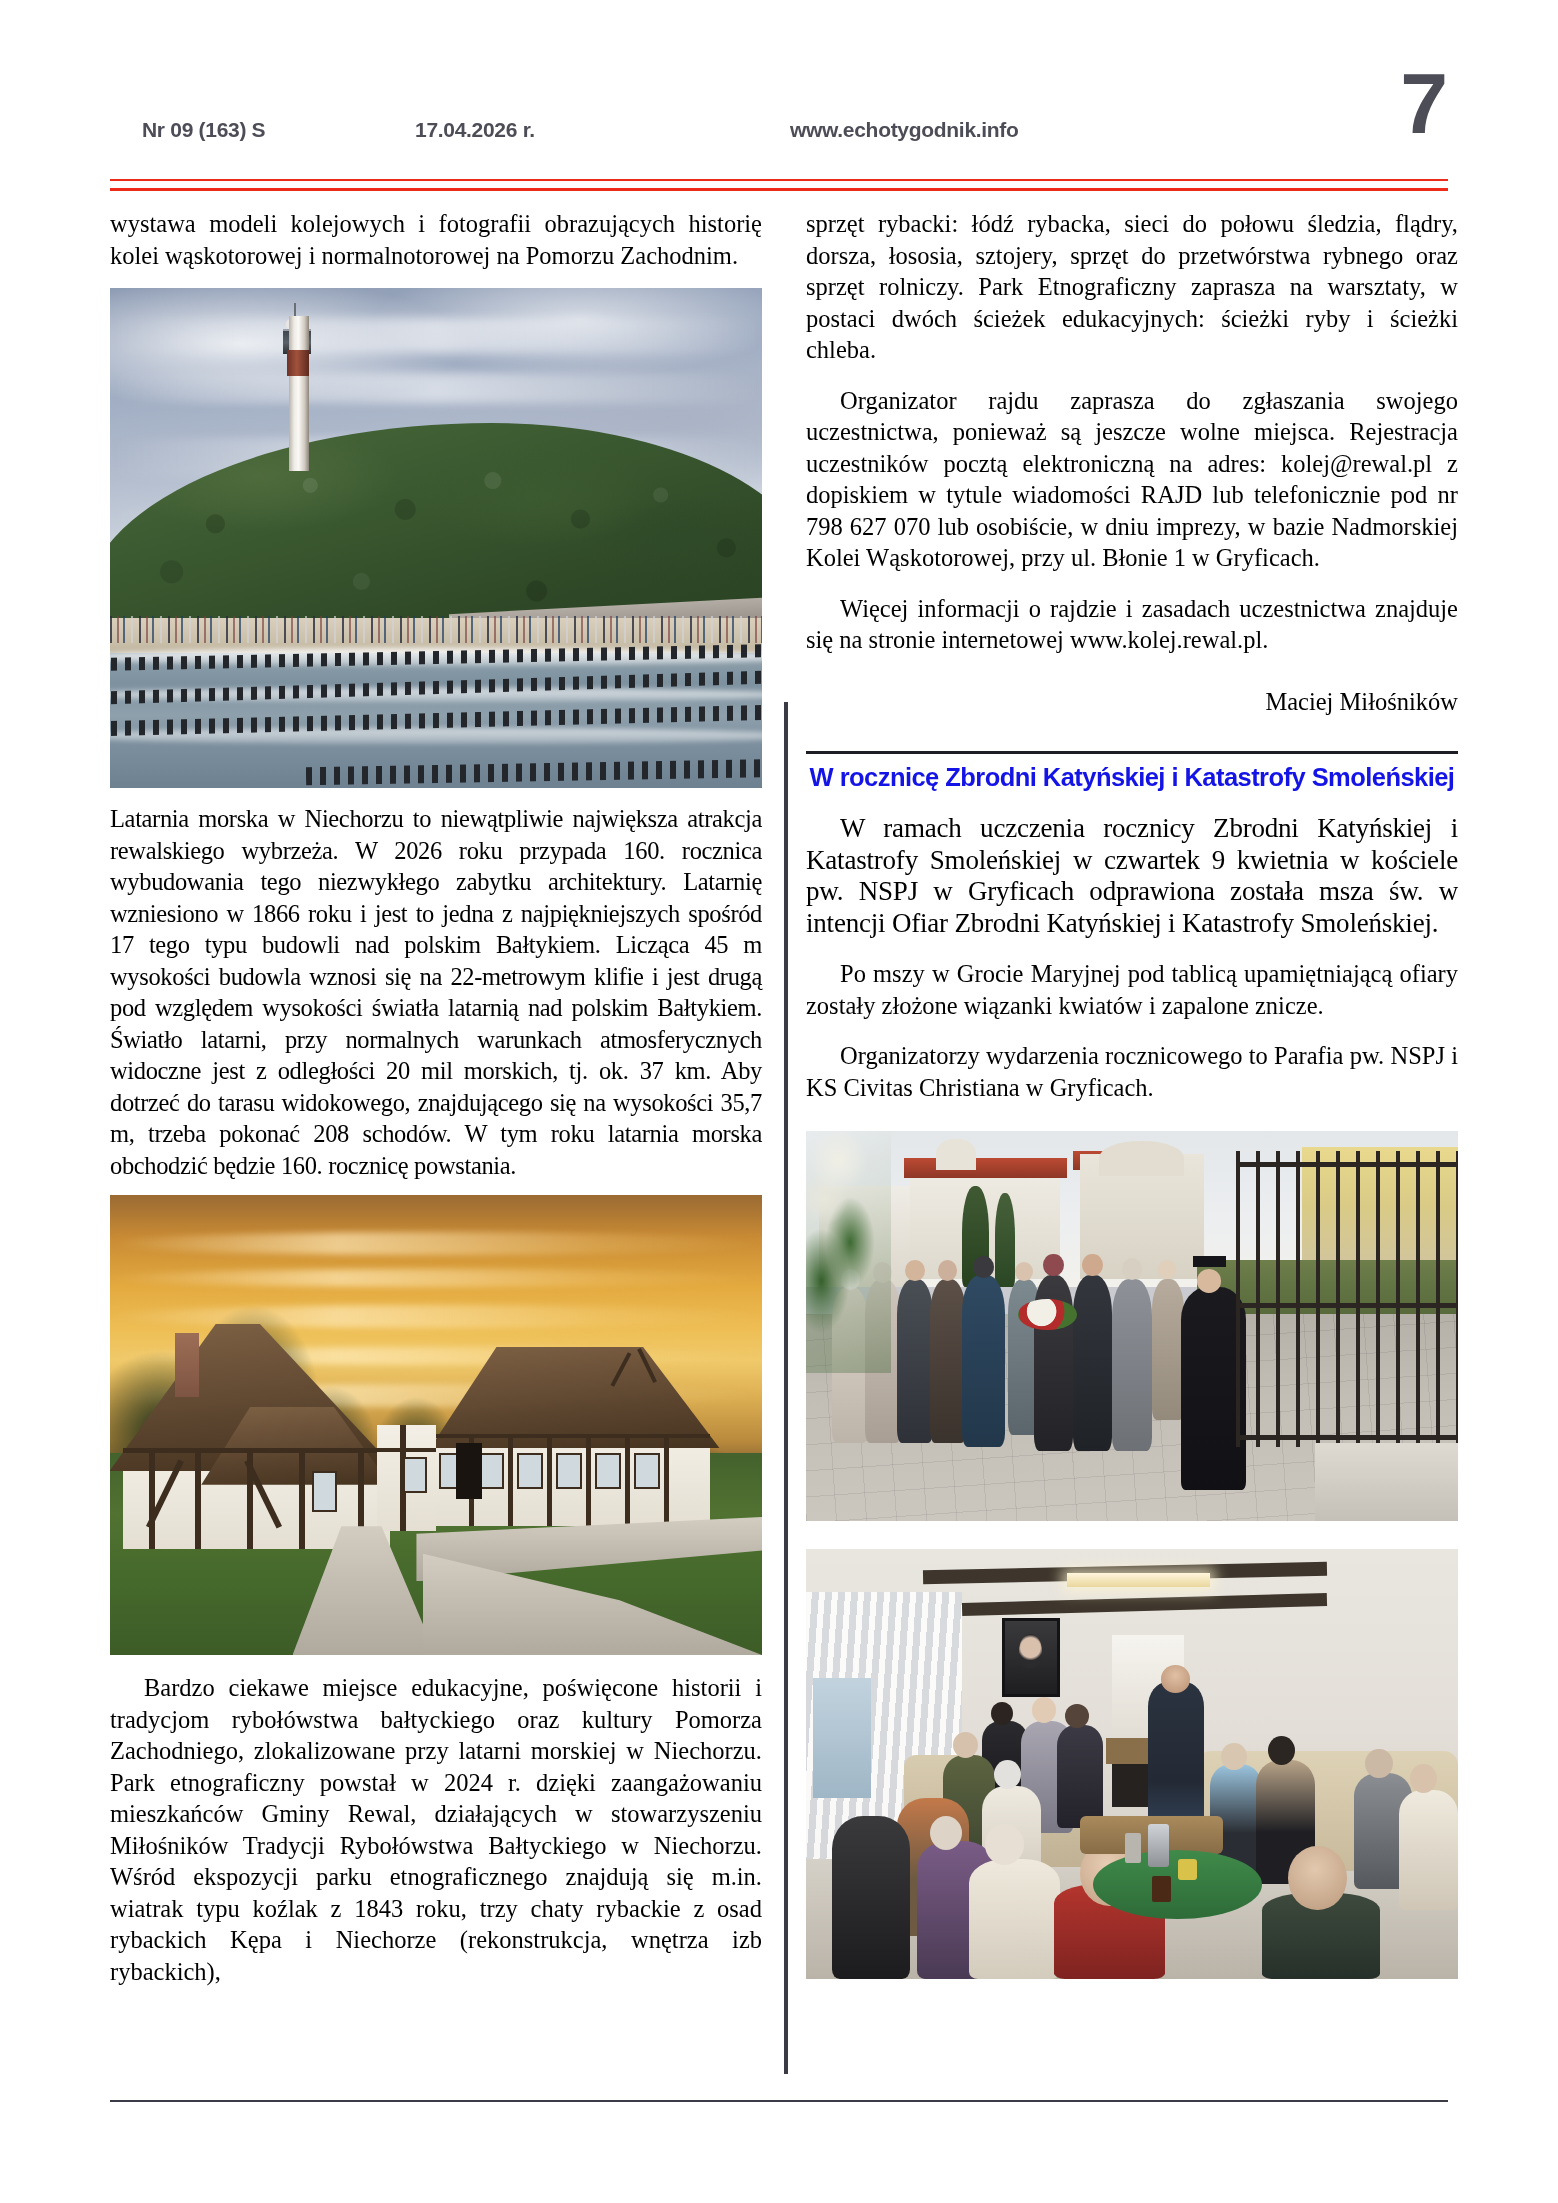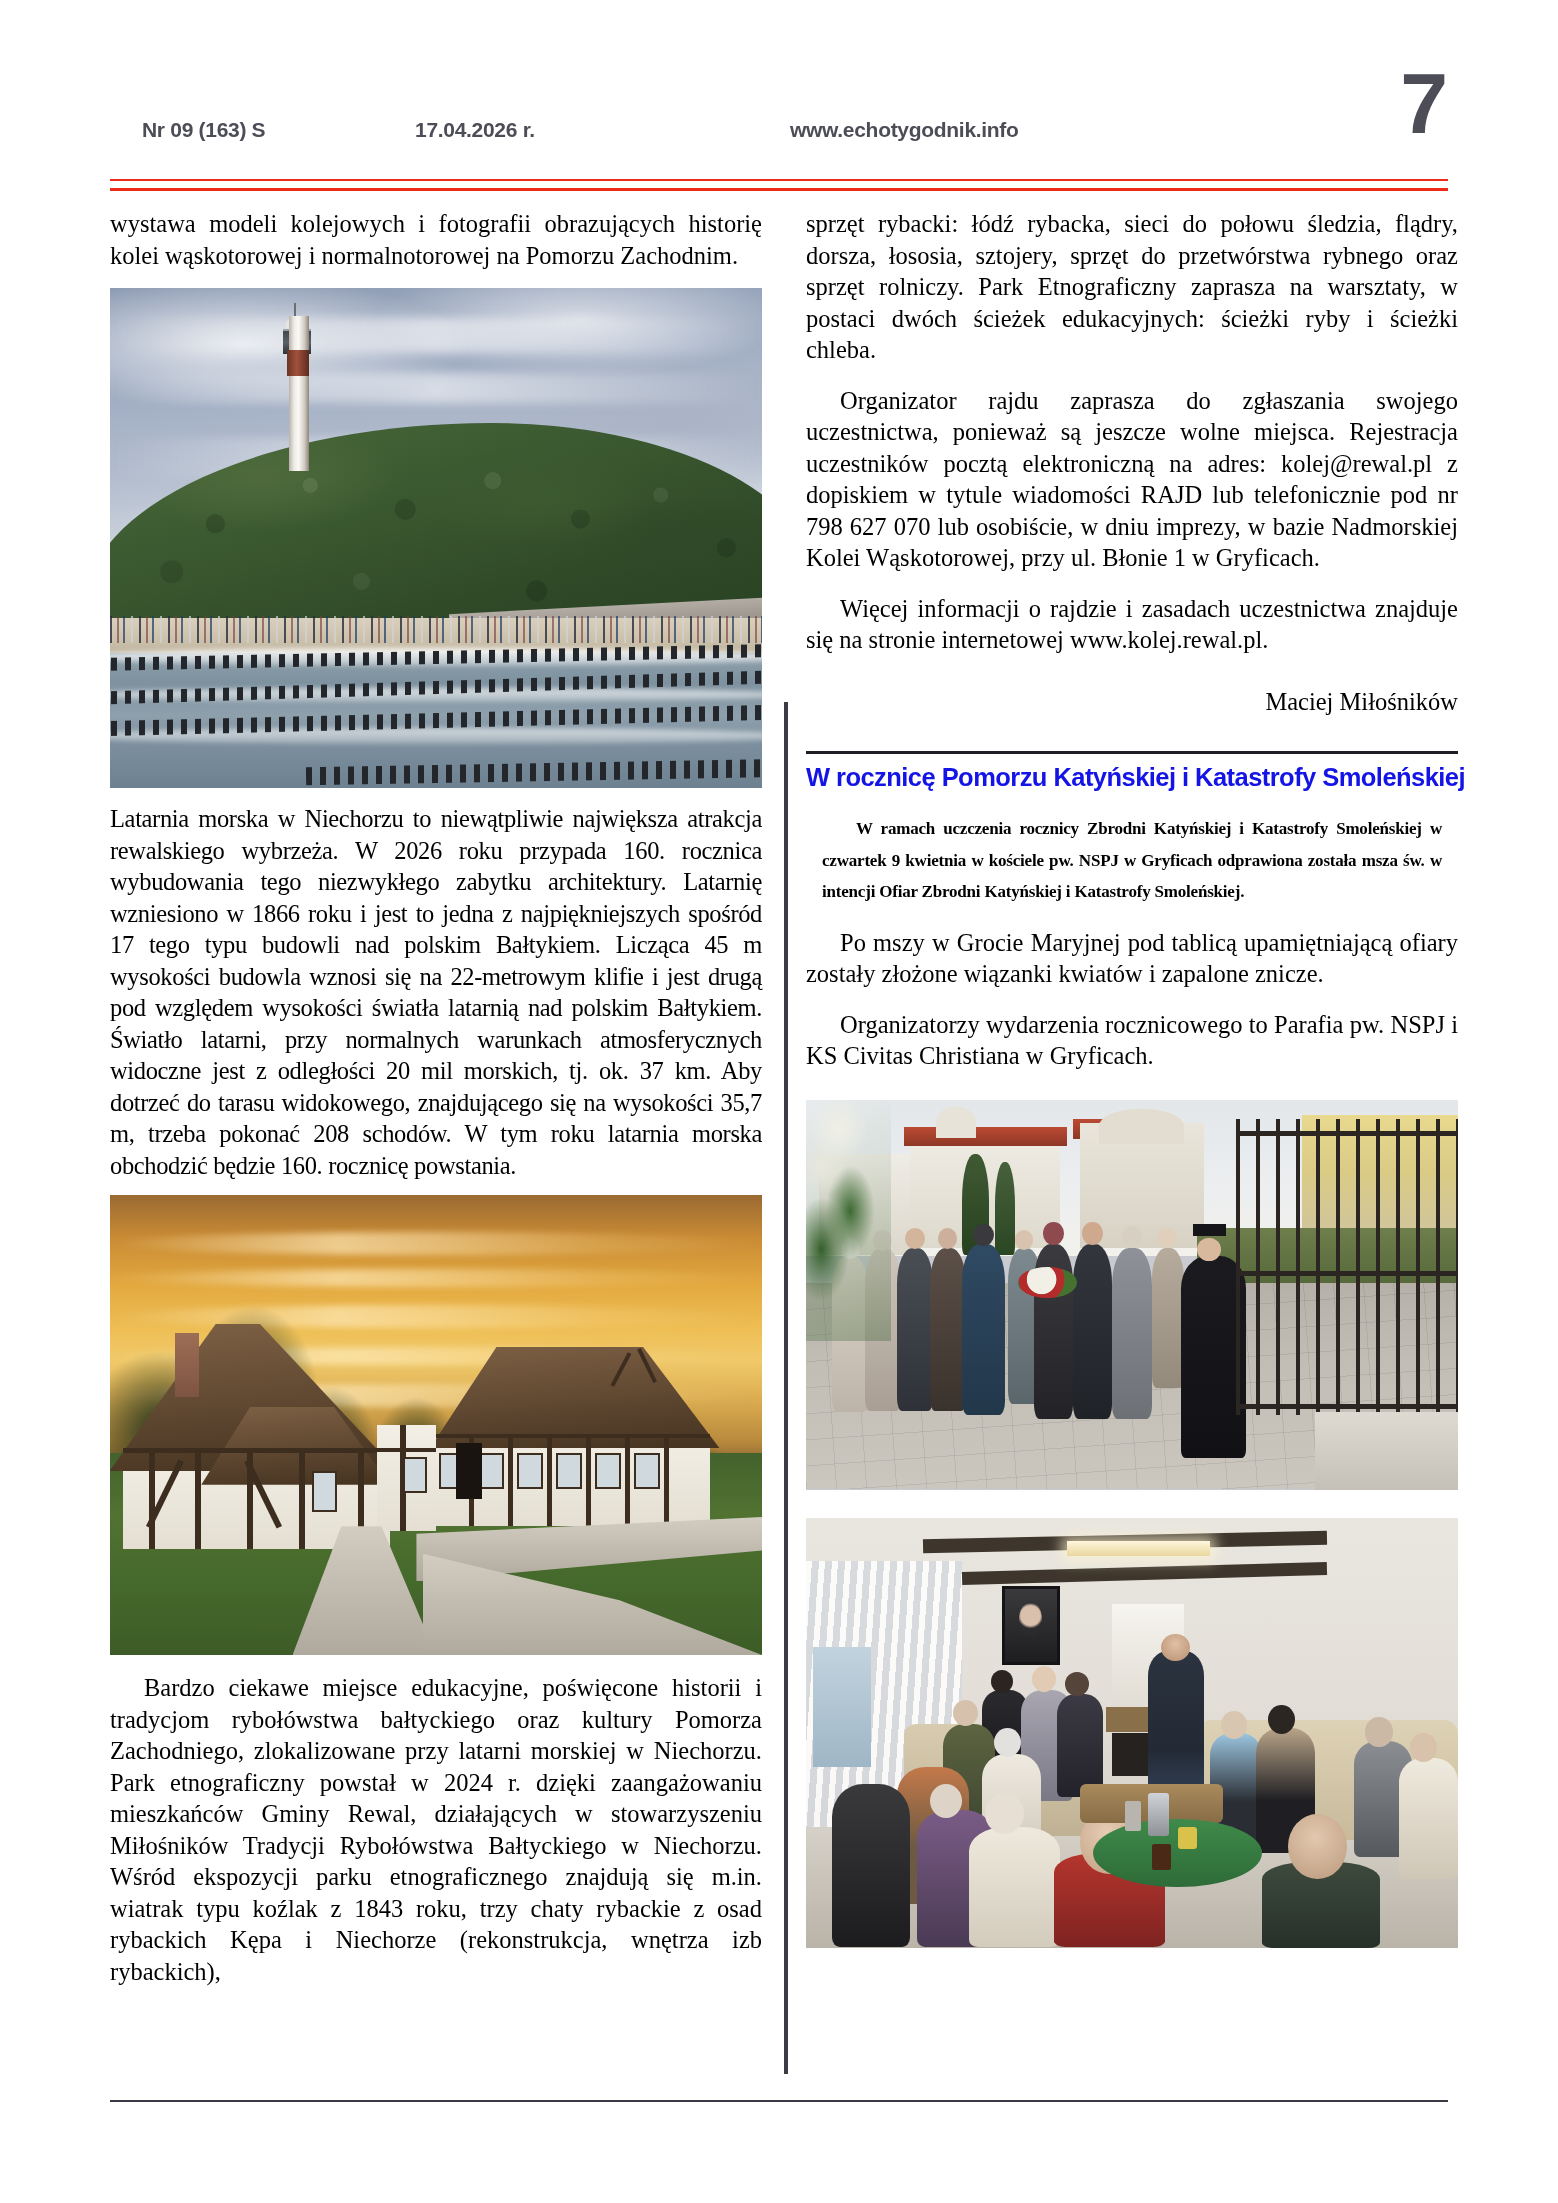--- a/index.html
+++ b/index.html
@@ -102,25 +102,25 @@
     line-height: 31.5px;
     text-align: justify;
     text-justify: inter-word;
     hyphens: none;
   }
   p.body.indent { text-indent: 34px; }
   p.body + p.body { margin-top: 19px; }
   p.body.tight { letter-spacing: -0.35px; }
 
   p.lead {
-    margin: 16px;
-    font-size: 17px;
+    margin: 0;
+    font-size: 27px;
     line-height: 31.5px;
     text-align: justify;
-    font-weight: bold;
+    font-weight: normal;
     text-indent: 34px;
     letter-spacing: -0.2px;
   }
 
   p.byline {
     margin: 30px 0 0 0;
     font-size: 24.5px;
     line-height: 31.5px;
     text-align: right;
   }
@@ -578,21 +578,21 @@
   </div>
 
   <div class="col col-right">
 
     <p class="body">sprzęt rybacki: łódź rybacka, sieci do połowu śledzia, flądry, dorsza, łososia, sztojery, sprzęt do przetwórstwa rybnego oraz sprzęt rolniczy.  Park Etnograficzny zaprasza na warsztaty, w postaci dwóch ścieżek edukacyjnych: ścieżki ryby i ścieżki chleba.</p>
     <p class="body indent">Organizator rajdu zaprasza do zgłaszania swojego uczestnictwa, ponieważ są jeszcze wolne miejsca. Rejestracja uczestników pocztą elektroniczną na adres: kolej@rewal.pl z dopiskiem w tytule wiadomości RAJD lub telefonicznie pod nr 798 627 070 lub osobiście, w dniu imprezy, w bazie Nadmorskiej Kolei Wąskotorowej, przy ul. Błonie 1 w Gryficach.</p>
     <p class="body indent">Więcej informacji o rajdzie i zasadach uczestnictwa znajduje się na stronie internetowej www.kolej.rewal.pl.</p>
     <p class="byline">Maciej Miłośników</p>
 
     <div class="section-head-wrap">
-      <div class="section-head">W rocznicę Pomorzu Katyńskiej i Katastrofy Smoleńskiej</div>
+      <div class="section-head">W rocznicę Zbrodni Katyńskiej i Katastrofy Smoleńskiej</div>
     </div>
 
     <p class="lead" style="margin-top:18px;">W ramach uczczenia rocznicy Zbrodni Katyńskiej i Katastrofy Smoleńskiej w czwartek 9 kwietnia w kościele pw. NSPJ w Gryficach odprawiona została msza św. w intencji Ofiar Zbrodni Katyńskiej i Katastrofy Smoleńskiej.</p>
 
     <p class="body indent" style="margin-top:19px;">Po mszy w Grocie Maryjnej pod tablicą upamiętniającą ofiary zostały złożone wiązanki kwiatów i zapalone znicze.</p>
     <p class="body indent">Organizatorzy wydarzenia rocznicowego to Parafia pw. NSPJ i KS Civitas Christiana w Gryficach.</p>
 
     <figure style="margin-top:28px;">
       <div class="photo ph-procession">
         <div class="pr-sky"></div>

